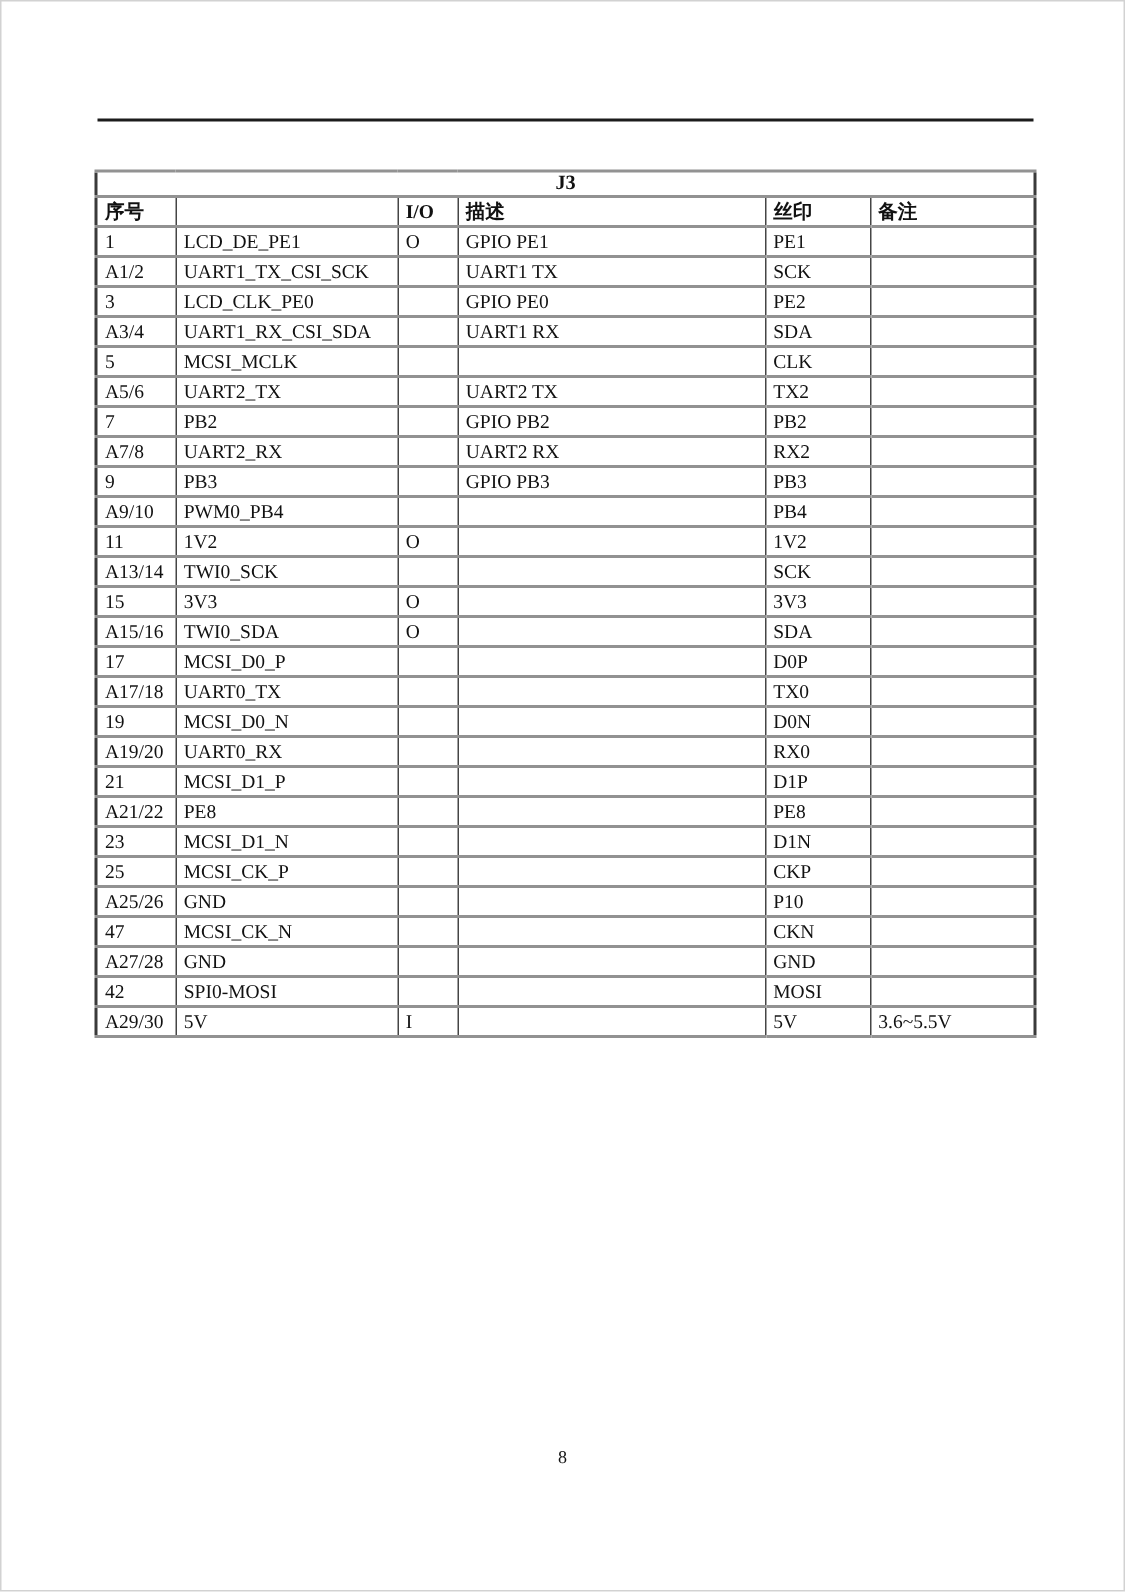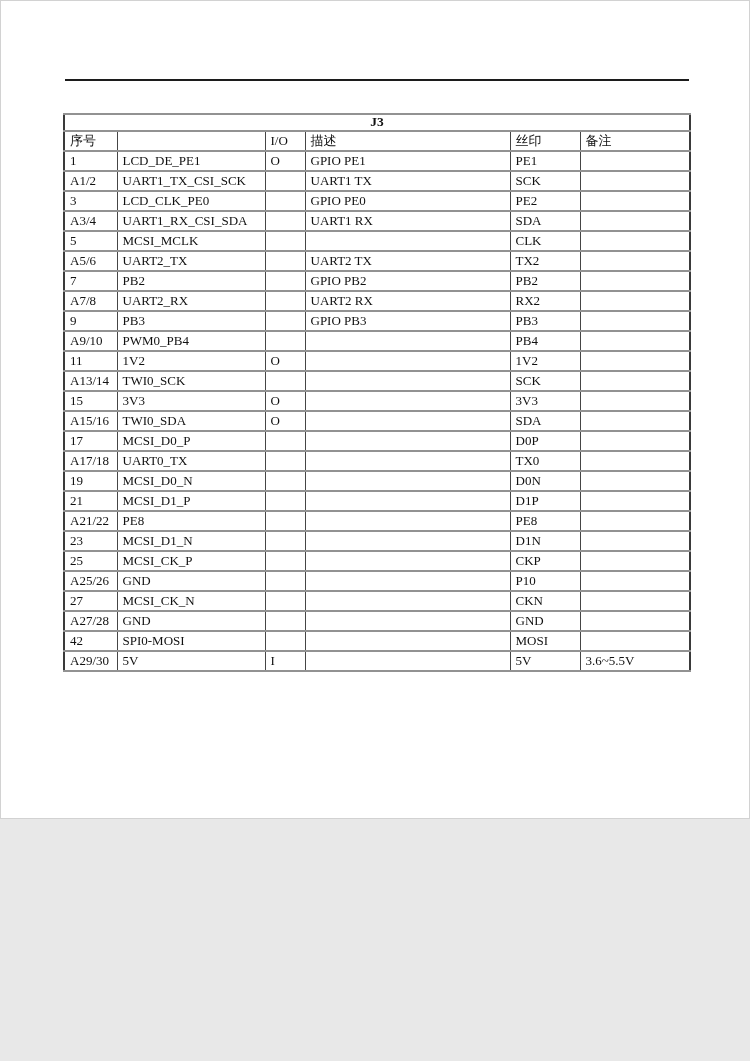--- a/index.html
+++ b/index.html
@@ -4,21 +4,21 @@
 <style>
   html, body {
     margin: 0;
     padding: 0;
     background: #e8e8e8;
     font-family: "Liberation Serif", "DejaVu Serif", serif;
   }
   .page {
     position: relative;
     width: 750px;
-    height: 819px;
+    height: 1061px;
     margin: 0 auto;
     background: #ffffff;
     border: 1px solid #d2d2d2;
     box-sizing: border-box;
     overflow: hidden;
     color: #111111;
   }
   .header-rule {
     position: absolute;
     left: 64px;
@@ -53,20 +53,21 @@
     line-height: 1.1;
   }
   table.pin-table tr.title-row td {
     height: 15px;
     text-align: center;
     font-weight: bold;
     font-size: 13.5px;
   }
   table.pin-table tr.header-row th {
     height: 18px;
+    font-weight: bold;
   }
   .page-number {
     position: absolute;
     left: 0;
     top: 963px;
     width: 100%;
     text-align: center;
     font-size: 12px;
     color: #111111;
   }
@@ -231,20 +232,28 @@
         </tr>
         <tr>
           <td>19</td>
           <td>MCSI_D0_N</td>
           <td></td>
           <td></td>
           <td>D0N</td>
           <td></td>
         </tr>
         <tr>
+          <td>A19/20</td>
+          <td>UART0_RX</td>
+          <td></td>
+          <td></td>
+          <td>RX0</td>
+          <td></td>
+        </tr>
+        <tr>
           <td>21</td>
           <td>MCSI_D1_P</td>
           <td></td>
           <td></td>
           <td>D1P</td>
           <td></td>
         </tr>
         <tr>
           <td>A21/22</td>
           <td>PE8</td>
@@ -271,21 +280,21 @@
         </tr>
         <tr>
           <td>A25/26</td>
           <td>GND</td>
           <td></td>
           <td></td>
           <td>P10</td>
           <td></td>
         </tr>
         <tr>
-          <td>27</td>
+          <td>47</td>
           <td>MCSI_CK_N</td>
           <td></td>
           <td></td>
           <td>CKN</td>
           <td></td>
         </tr>
         <tr>
           <td>A27/28</td>
           <td>GND</td>
           <td></td>

